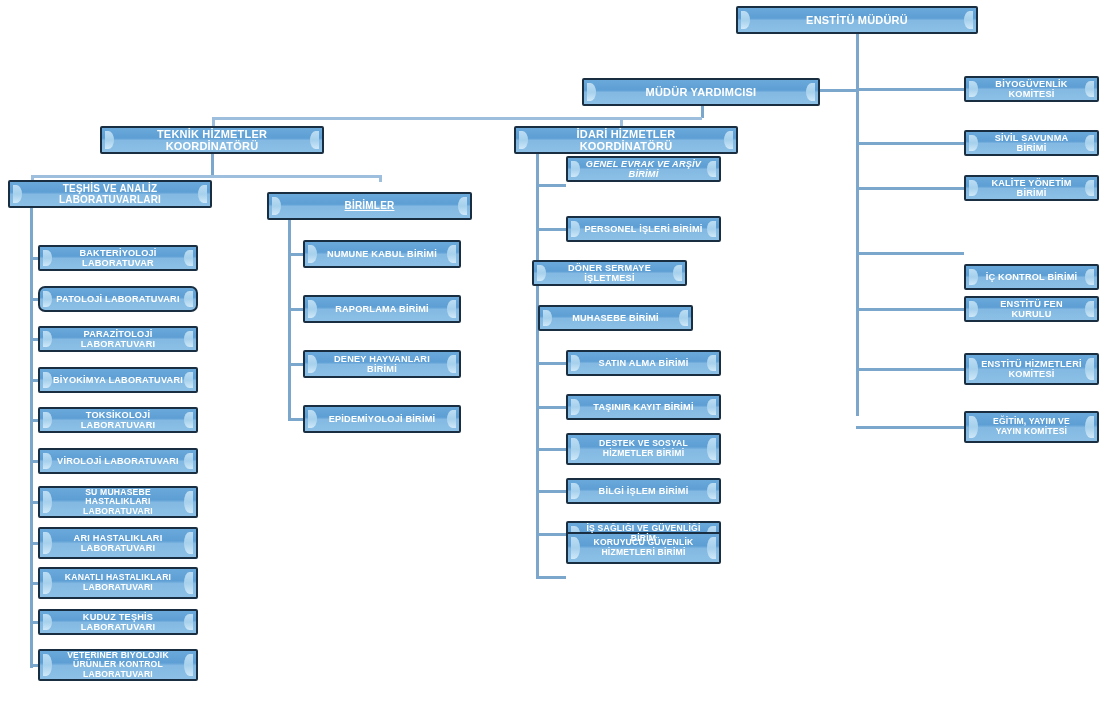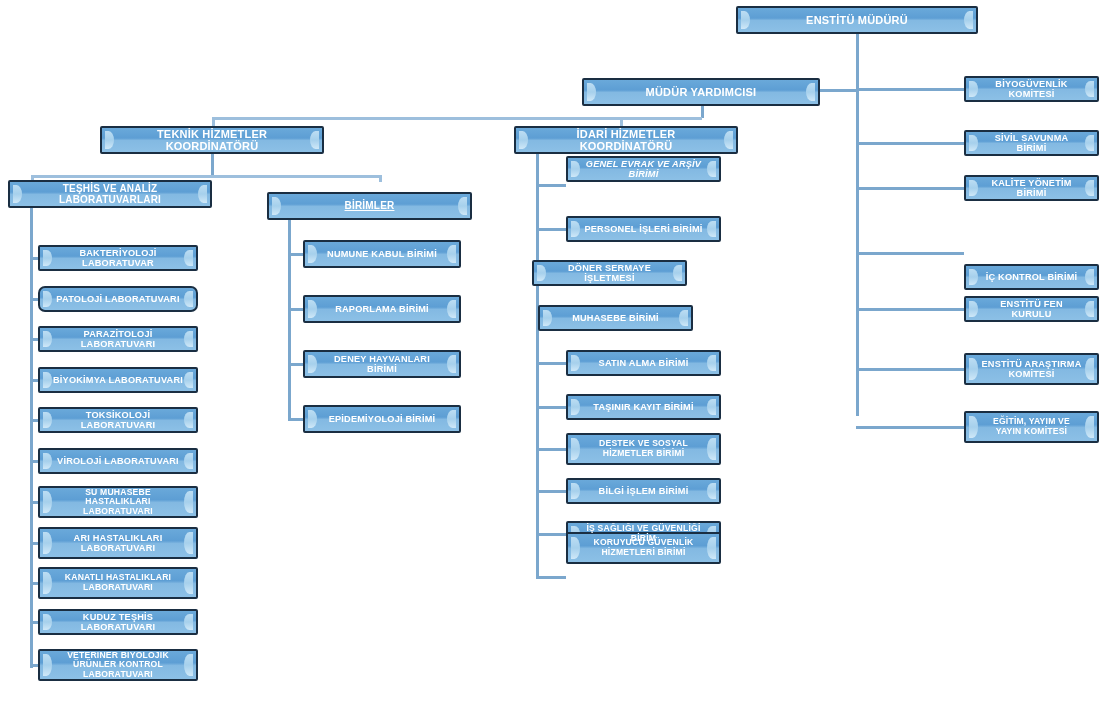--- a/index.html
+++ b/index.html
@@ -208,21 +208,21 @@
       <div class="ln h" style="left: 856px; top: 252px; width: 108px;"></div>
       <div class="node s9" style="left: 964px; top: 240px; width: 135px; height: 26px; margin-top: 24px;">
         <span>İÇ KONTROL BİRİMİ</span>
       </div>
       <div class="ln h" style="left: 856px; top: 308px; width: 108px;"></div>
       <div class="node s9" style="left: 964px; top: 296px; width: 135px; height: 26px;">
         <span>ENSTİTÜ FEN KURULU</span>
       </div>
       <div class="ln h" style="left: 856px; top: 368px; width: 108px;"></div>
       <div class="node s9" style="left: 964px; top: 353px; width: 135px; height: 32px;">
-        <span>ENSTİTÜ ARAŞTIRMA KOMİTESİ</span>
+        <span>ENSTİTÜ HİZMETLERİ KOMİTESİ</span>
       </div>
       <div class="ln h" style="left: 856px; top: 426px; width: 108px;"></div>
       <div class="node s85" style="left: 964px; top: 411px; width: 135px; height: 32px;">
         <span>EĞİTİM, YAYIM VE YAYIN KOMİTESİ</span>
       </div>
     </div>
 
 </div>
 
 </body></html>

